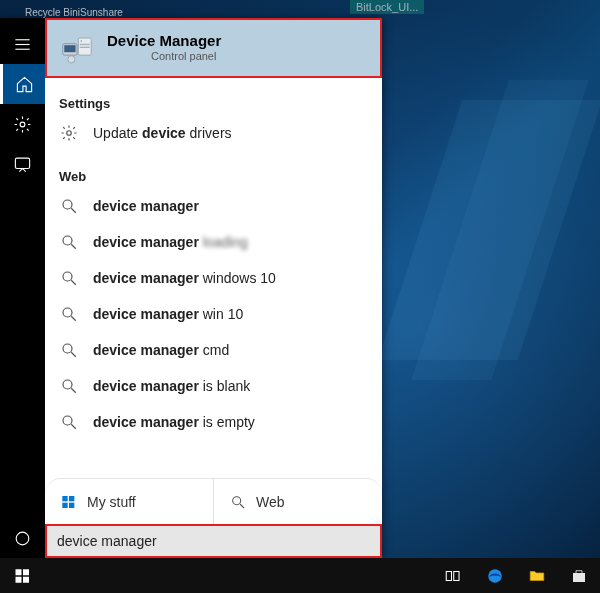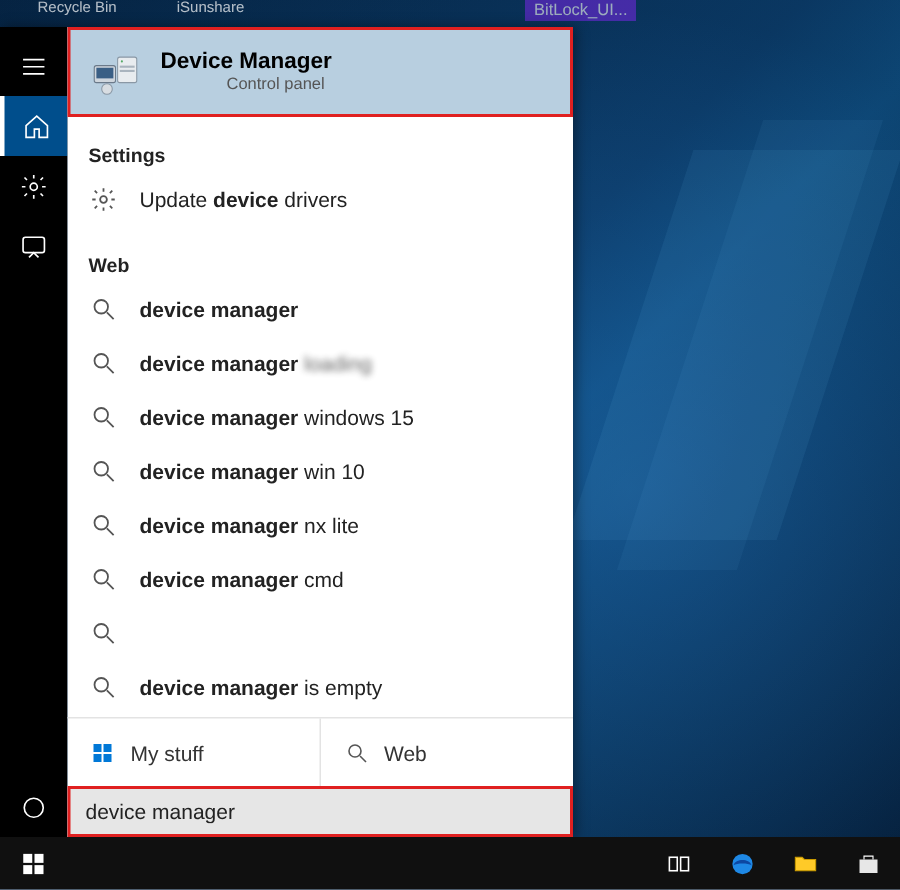--- a/index.html
+++ b/index.html
@@ -19,29 +19,29 @@
   }
   .wallpaper::before, .wallpaper::after {
     content:""; position:absolute; background:rgba(120,200,255,0.08);
   }
   .wallpaper::before { left:420px; top:100px; width:140px; height:260px; transform:skew(-18deg); }
   .wallpaper::after { left:460px; top:80px; width:80px; height:300px; transform:skew(-18deg); background:rgba(120,200,255,0.06); }
 
   
   .desktop-icons {
     position:absolute; top:0; left:5px; right:5px; height:18px;
-    display:flex; gap:40px; align-items:flex-start; padding-left:20px;
+    display:flex; align-items:flex-end; padding-left:20px;
     color:#fff; font-size:10px;
   }
   .desktop-icons span { opacity:0.7; white-space:nowrap; }
 
   
   .bitlock {
     position:absolute; top:0; left:350px; color:#fff; font-size:11px;
-    background:#6d28d9; padding:1px 6px; opacity:0.6;
+    background:#0f766e; padding:1px 6px; opacity:0.6;
   }
 
   
   .panel {
     position:absolute; left:0; top:18px; bottom:35px;
     width:382px; display:flex;
     box-shadow: 2px 0 8px rgba(0,0,0,0.4);
   }
 
   .sidebar {
@@ -82,21 +82,21 @@
     display:flex; align-items:center; gap:14px;
     padding:8px 14px; font-size:14px; color:#222;
     cursor:pointer;
   }
   .row .ricon { width:20px; height:20px; flex-shrink:0; display:flex; align-items:center; justify-content:center; }
   .row .ricon svg { width:18px; height:18px; stroke:#555; fill:none; stroke-width:1.6; }
   .row .label b { font-weight:700; }
   .blur { filter: blur(2px); opacity:0.7; }
 
   .scope-tabs {
-    margin-top:auto; height:46px; display:flex; border-top:1px solid #e3e3e3;
+    margin-top:auto; height:46px; display:flex; border-top:1px solid #e3e3e3;border-radius:16px;
   }
   .scope {
     flex:1; display:flex; align-items:center; justify-content:flex-start;
     gap:10px; padding:0 16px; font-size:14px; color:#333;
     cursor:pointer; border-right:1px solid #e3e3e3;
   }
   .scope:last-child { border-right:none; }
   .scope svg { width:16px; height:16px; }
 
   .search-bar {
@@ -224,56 +224,48 @@
         </div>
       <span class="label"><b>device manager</b><span> </span><span class="blur">loading</span></span>
     </div>
     <div class="row">
       <div class="ricon">
           <svg viewBox="0 0 24 24">
             <circle cx="10" cy="10" r="6"></circle>
             <line x1="15" y1="15" x2="21" y2="21"></line>
           </svg>
         </div>
-      <span class="label"><b>device manager</b><span> windows 15</span></span>
+      <span class="label"><b>device manager</b><span> windows 10</span></span>
     </div>
     <div class="row">
       <div class="ricon">
           <svg viewBox="0 0 24 24">
             <circle cx="10" cy="10" r="6"></circle>
             <line x1="15" y1="15" x2="21" y2="21"></line>
           </svg>
         </div>
       <span class="label"><b>device manager</b><span> win 10</span></span>
     </div>
     <div class="row">
       <div class="ricon">
           <svg viewBox="0 0 24 24">
             <circle cx="10" cy="10" r="6"></circle>
             <line x1="15" y1="15" x2="21" y2="21"></line>
           </svg>
         </div>
-      <span class="label"><b>device manager</b><span> nx lite</span></span>
-    </div>
-    <div class="row">
-      <div class="ricon">
-          <svg viewBox="0 0 24 24">
-            <circle cx="10" cy="10" r="6"></circle>
-            <line x1="15" y1="15" x2="21" y2="21"></line>
-          </svg>
-        </div>
       <span class="label"><b>device manager</b><span> cmd</span></span>
     </div>
     <div class="row">
       <div class="ricon">
           <svg viewBox="0 0 24 24">
             <circle cx="10" cy="10" r="6"></circle>
             <line x1="15" y1="15" x2="21" y2="21"></line>
           </svg>
         </div>
+      <span class="label"><b>device manager</b><span> is blank</span></span>
     </div>
     <div class="row">
       <div class="ricon">
           <svg viewBox="0 0 24 24">
             <circle cx="10" cy="10" r="6"></circle>
             <line x1="15" y1="15" x2="21" y2="21"></line>
           </svg>
         </div>
       <span class="label"><b>device manager</b><span> is empty</span></span>
     </div>

